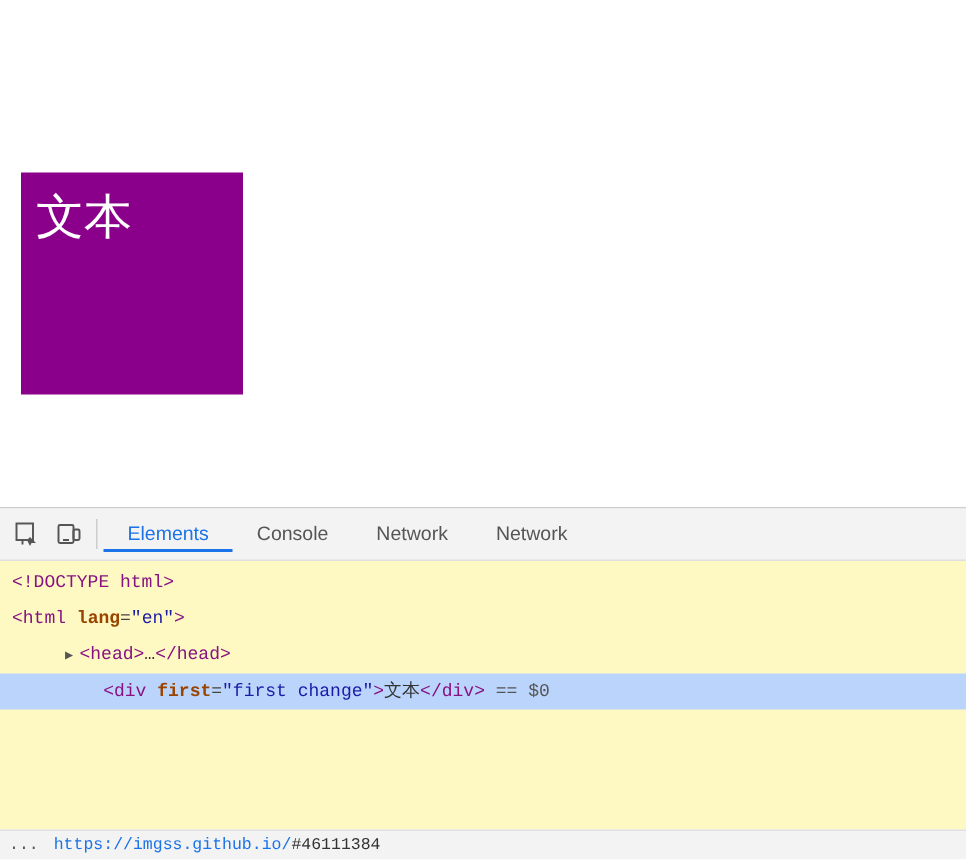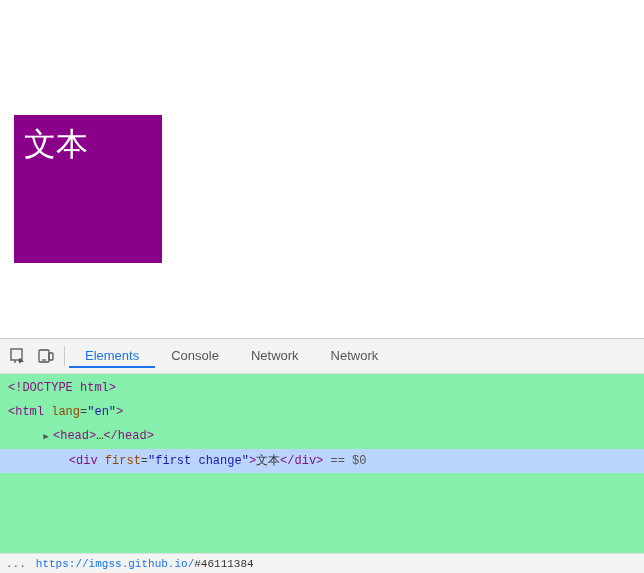--- a/index.html
+++ b/index.html
@@ -108,21 +108,21 @@
       color: #1a73e8;
       border-bottom: 2px solid #1a73e8;
     }
 
     
     .devtools-content {
       flex: 1;
       overflow: hidden;
       font-family: "Consolas", "Courier New", monospace;
       font-size: 12px;
-      background: #86efac;
+      background: #fef9c3;
       padding: 2px 0;
     }
 
     .code-line {
       padding: 2px 8px;
       white-space: nowrap;
       line-height: 20px;
       color: #333;
     }
 
@@ -133,20 +133,21 @@
     .indent-2 {
       padding-left: 40px;
     }
 
     .tag-color {
       color: #881280;
     }
 
     .attr-name {
       color: #994500;
+      font-weight: bold;
     }
 
     .attr-value {
       color: #1a1aa6;
     }
 
     .punctuation {
       color: #444;
     }
 

